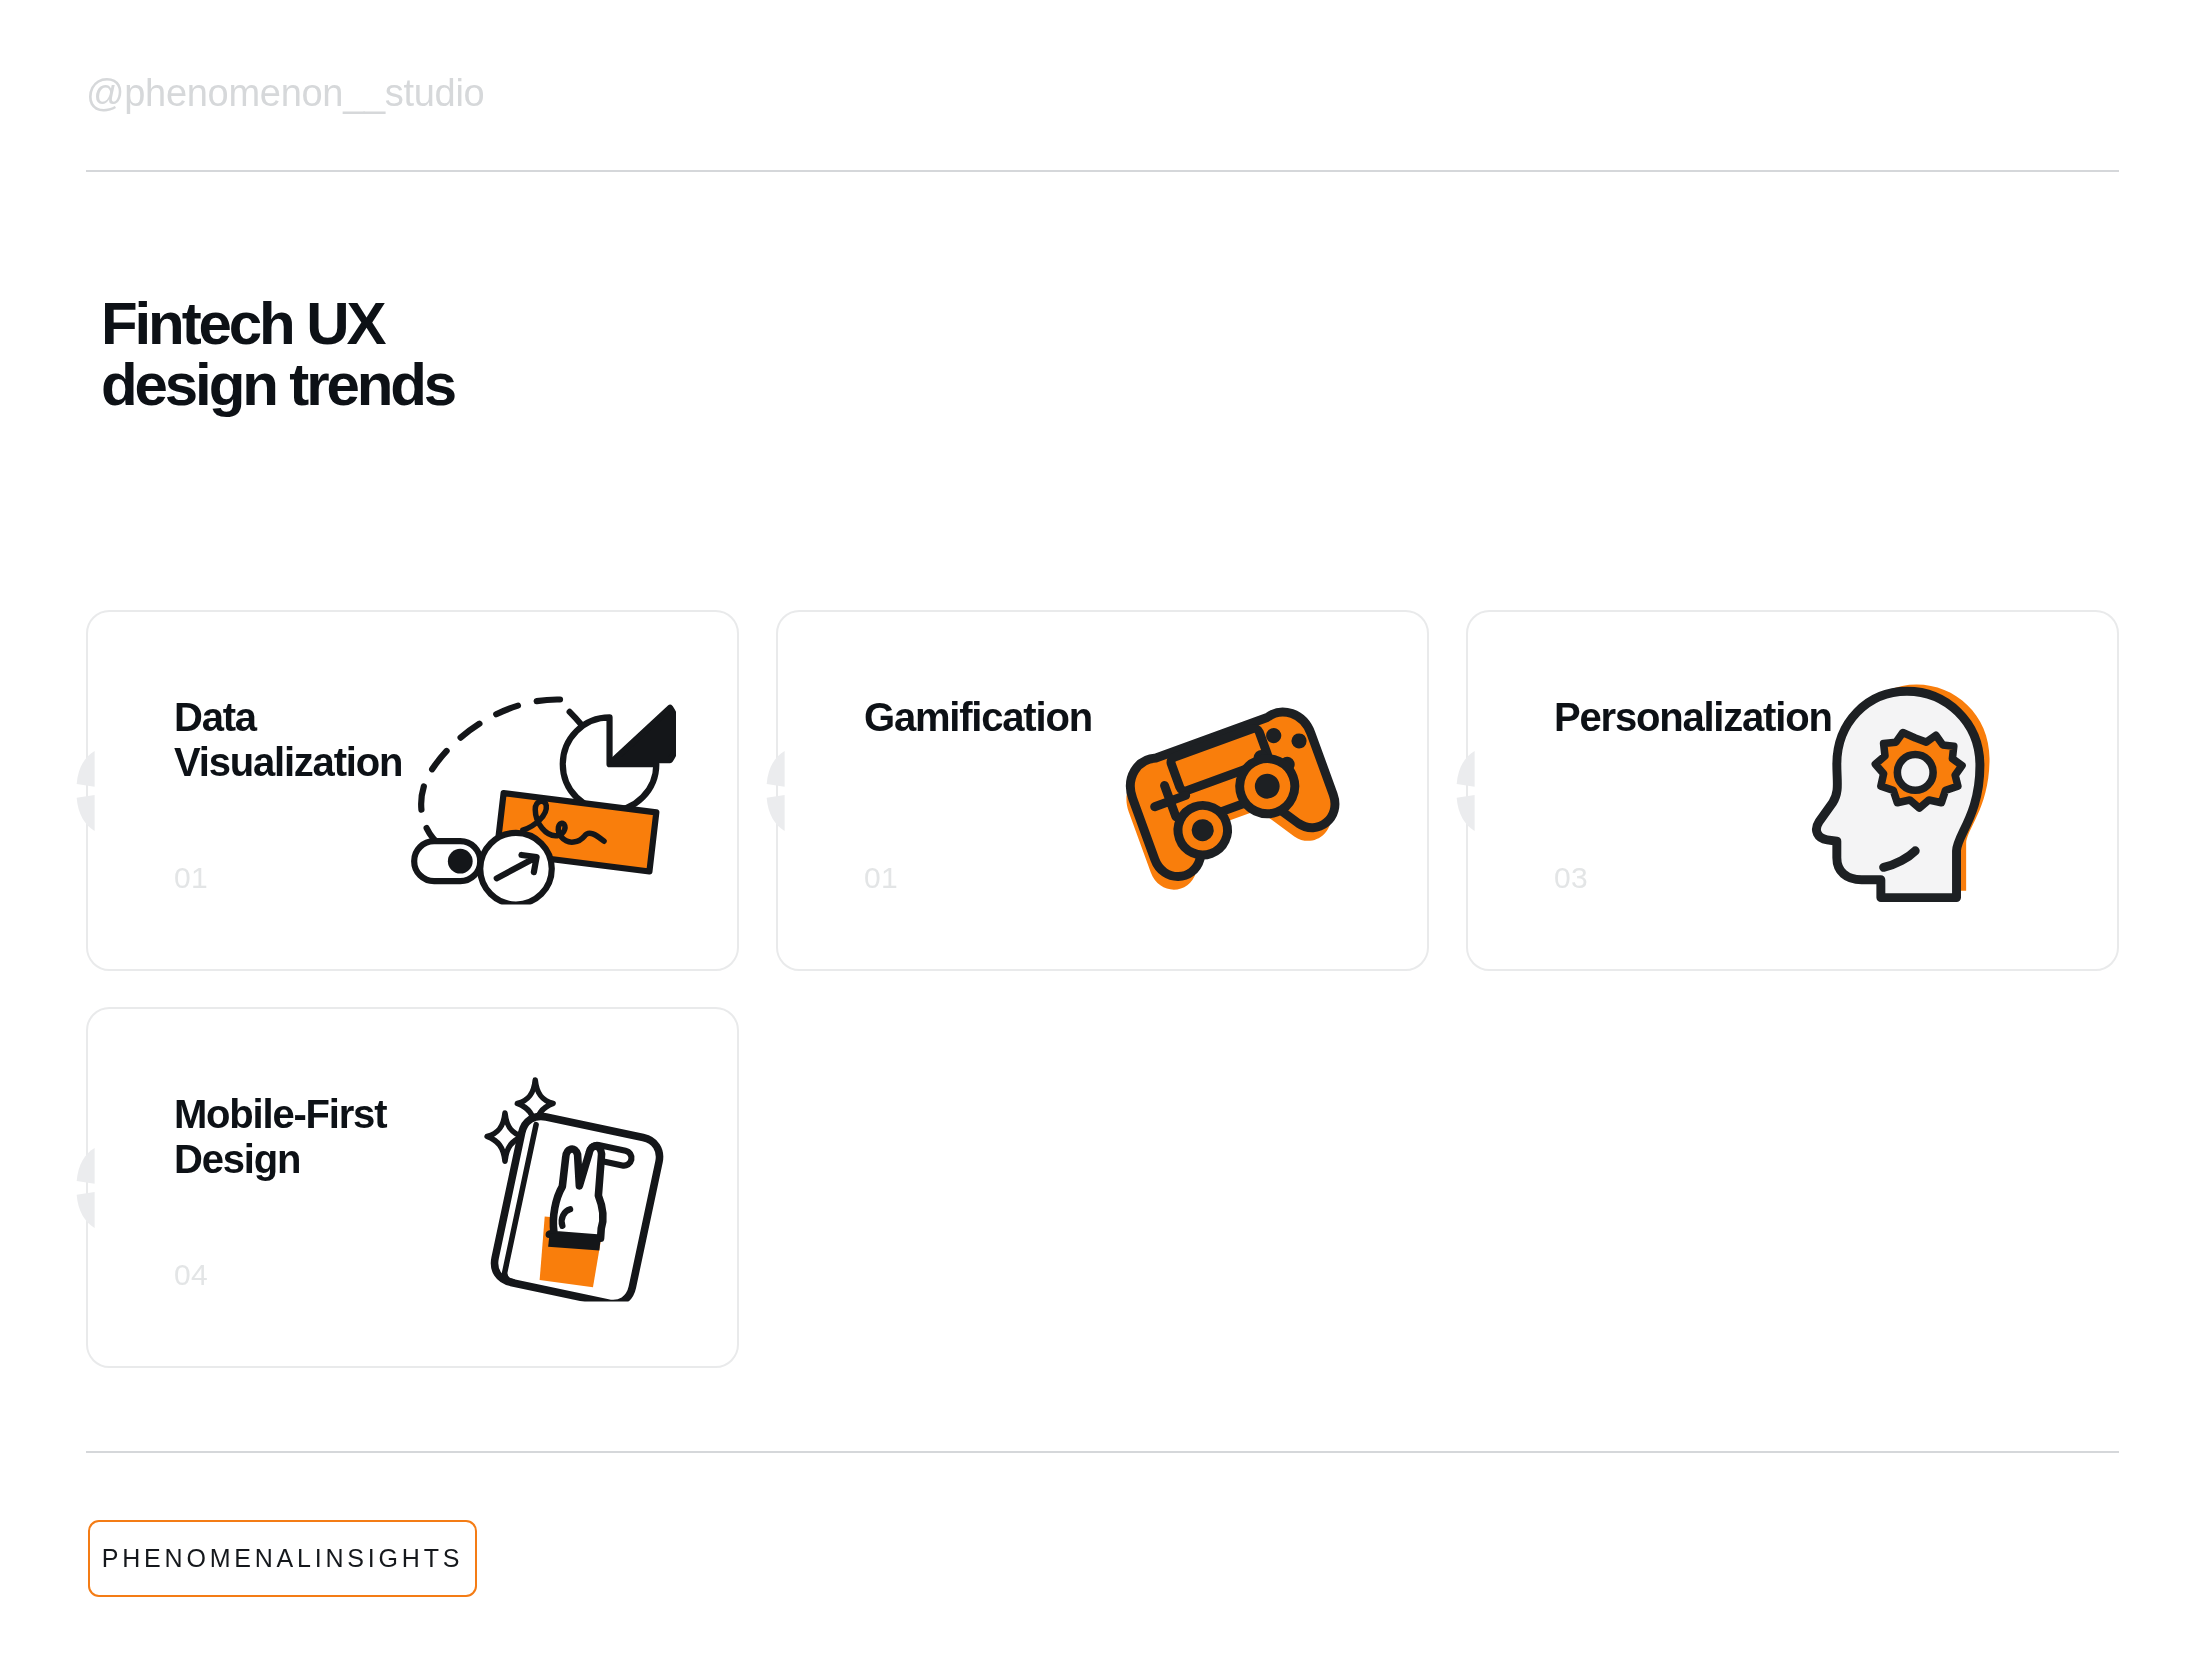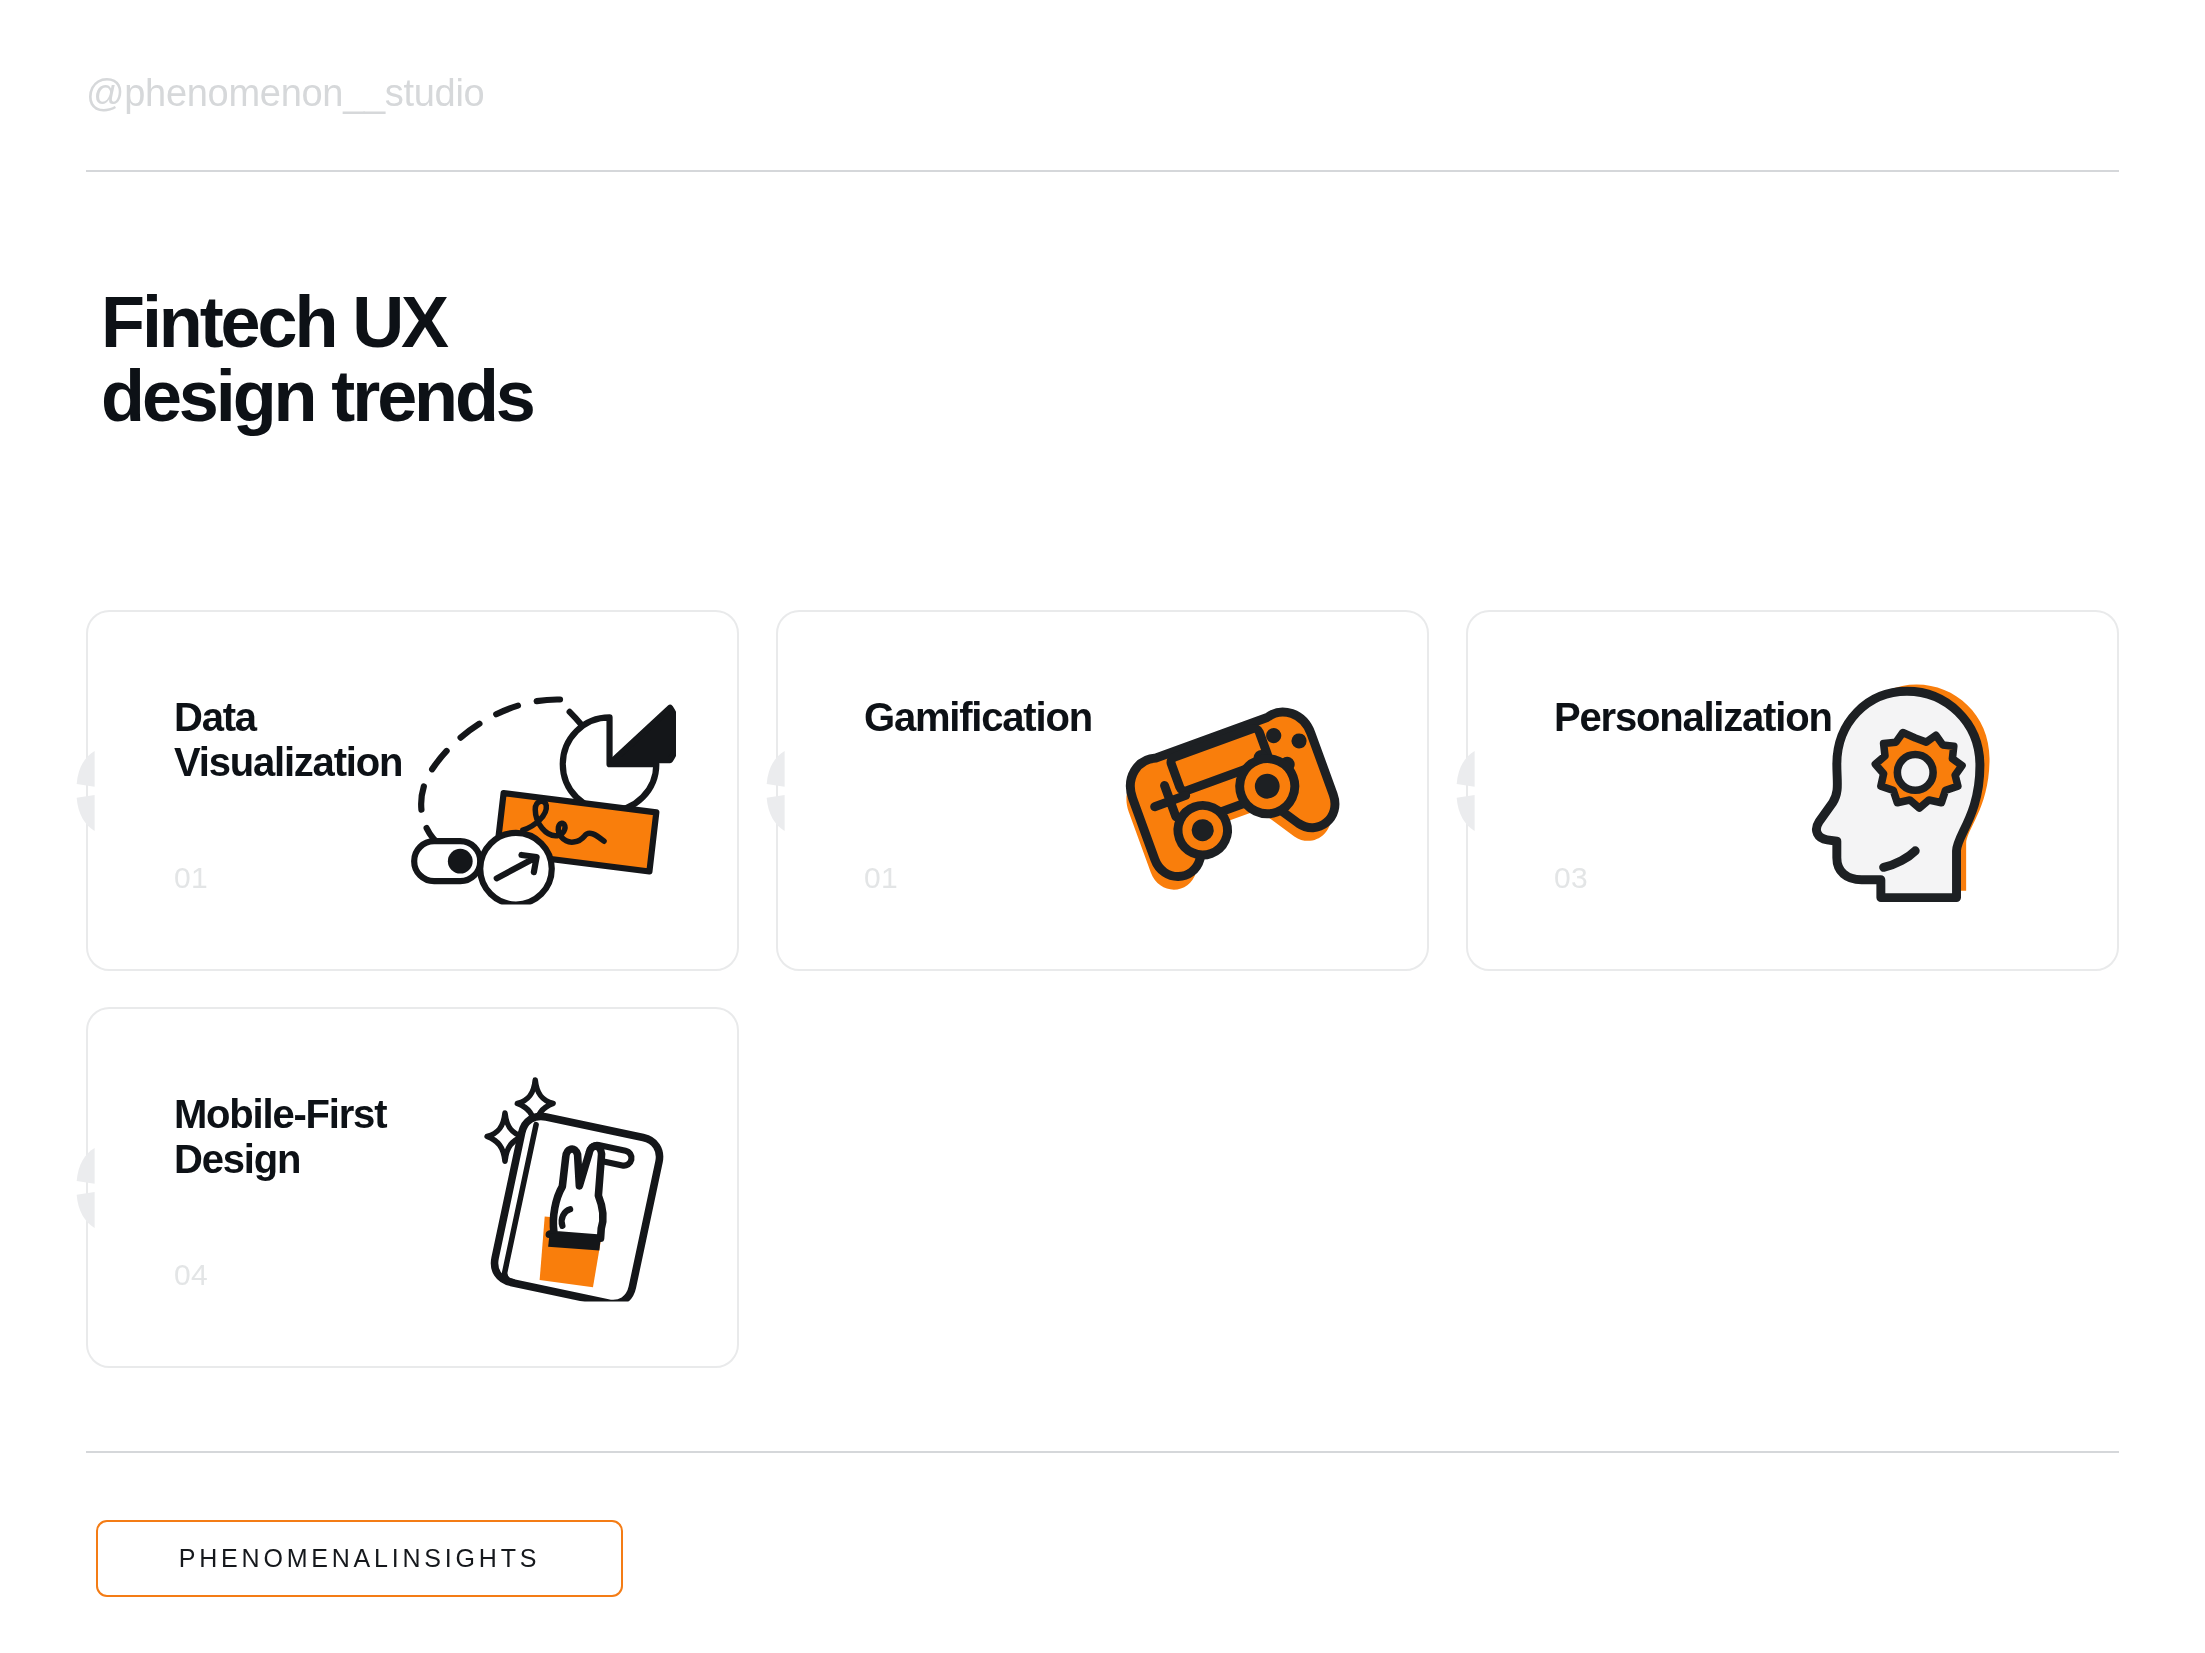--- a/index.html
+++ b/index.html
@@ -68,22 +68,22 @@
     height: 2.1px;
     background: #d5d7da;
   }
   .rule-top { top: 170px; }
   .rule-bottom { top: 1451px; }
 
   
   .title {
     position: absolute;
     left: 101px;
-    top: 238px;
-    font-size: 72px;
+    top: 253px;
+    font-size: 60px;
     font-weight: 700;
     letter-spacing: -3.1px;
     line-height: 1.02;
     color: #0d1116;
     white-space: pre-line;
   }
 
   
   .grid {
     position: absolute;
@@ -145,23 +145,23 @@
     height: 227px;
     display: flex;
     align-items: center;
     justify-content: center;
   }
   .card-art svg { width: 100%; height: 100%; display: block; }
 
   
   .badge {
     position: absolute;
-    left: 96px;
+    left: 88px;
     top: 1520px;
-    width: 527px;
+    width: 389px;
     height: 77px;
     border: 2.8px solid #f47c15;
     border-radius: 11px;
     display: flex;
     align-items: center;
     justify-content: center;
     box-sizing: border-box;
   }
   .badge-label {
     font-size: 25px;

